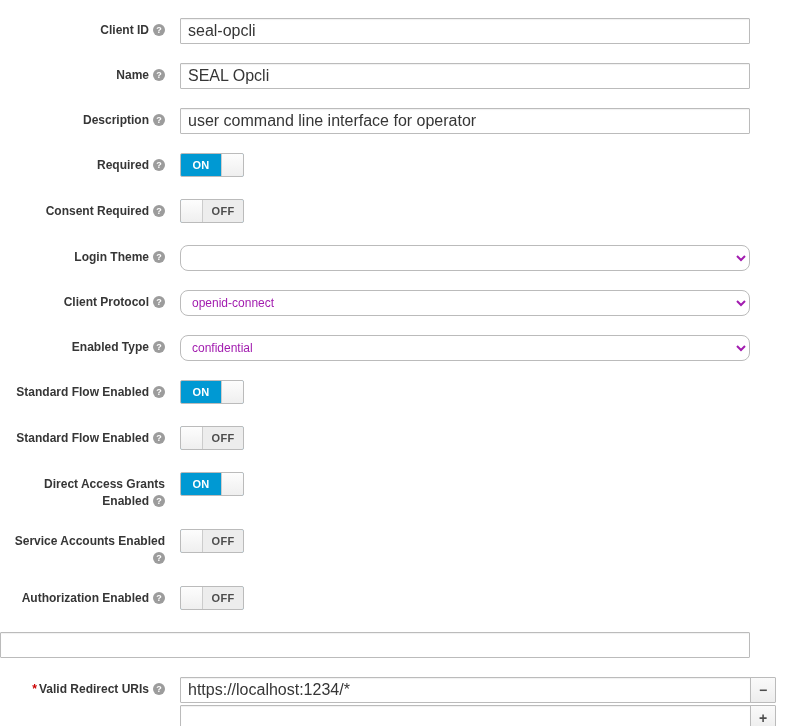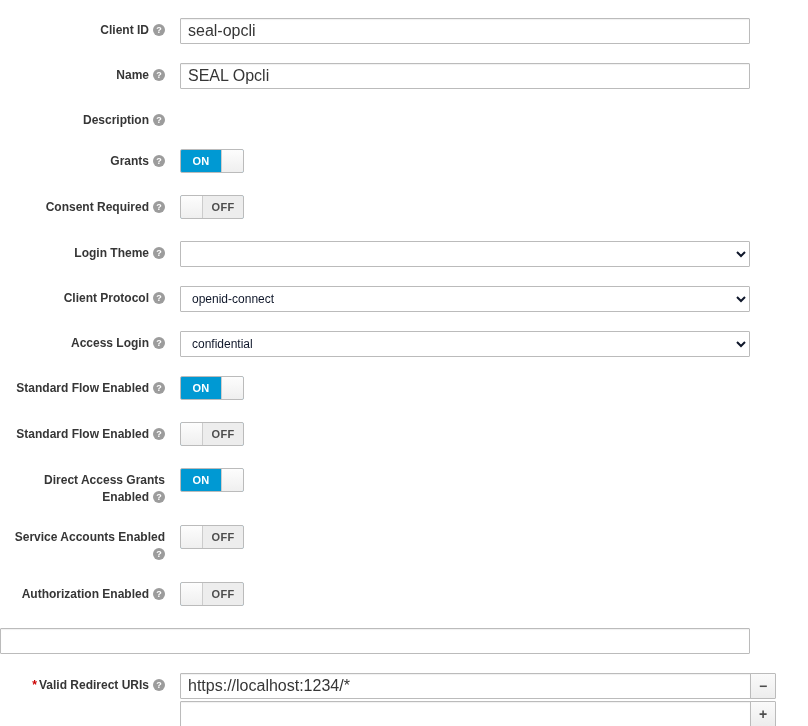--- a/index.html
+++ b/index.html
@@ -85,25 +85,25 @@
     outline: none;
     box-shadow: inset 0 1px 1px rgba(0,0,0,0.06);
   }
 
   .sel-input {
     display: block;
     width: 100%;
     height: 26px;
     padding: 2px 3px 2px 7px;
     border: 1px solid #bbbbbb;
-    border-radius: 1px;
+    border-radius: 8px;
     background: #ffffff;
     font-family: "Liberation Sans", sans-serif;
     font-size: 12px;
-    color: #0f172a;
+    color: #a21caf;
     outline: none;
   }
 
   
   .switch {
     display: inline-block;
     width: 64px;
     height: 24px;
     border: 1px solid #bbbbbb;
     border-radius: 2px;
@@ -191,43 +191,46 @@
       </div>
     </div>
     <div class="form-row">
       <div class="label-col"><span>Name</span><span class="help-icon">?</span></div>
       <div class="field-col">
         <input type="text" class="txt-input" value="SEAL Opcli" style="">
       </div>
     </div>
     <div class="form-row">
       <div class="label-col"><span>Description</span><span class="help-icon">?</span></div>
-    </div>
-    <div class="form-row">
-      <div class="label-col"><span>Grants</span><span class="help-icon">?</span></div>
+      <div class="field-col">
+        <input type="text" class="txt-input" value="user command line interface for operator" style="">
+      </div>
+    </div>
+    <div class="form-row">
+      <div class="label-col"><span>Required</span><span class="help-icon">?</span></div>
       <div class="field-col"><div class="switch on"><span class="track-text">ON</span><span class="handle"></span></div></div>
     </div>
     <div class="form-row">
       <div class="label-col"><span>Consent Required</span><span class="help-icon">?</span></div>
       <div class="field-col"><div class="switch off"><span class="track-text">OFF</span><span class="handle"></span></div></div>
     </div>
     <div class="form-row">
       <div class="label-col"><span>Login Theme</span><span class="help-icon">?</span></div>
       <div class="field-col">
         <select class="sel-input"><option value=""></option><option value="base">base</option><option value="keycloak">keycloak</option></select>
       </div>
     </div>
     <div class="form-row">
       <div class="label-col"><span>Client Protocol</span><span class="help-icon">?</span></div>
       <div class="field-col">
         <select class="sel-input"><option value="openid-connect">openid-connect</option><option value="saml">saml</option></select>
       </div>
     </div>
     <div class="form-row">
-      <div class="label-col"><span>Access Login</span><span class="help-icon">?</span></div>
+      <div class="label-col"><span>Enabled Type</span><span class="help-icon">?</span></div>
       <div class="field-col">
         <select class="sel-input"><option value="confidential">confidential</option><option value="public">public</option><option value="bearer-only">bearer-only</option></select>
       </div>
     </div>
     <div class="form-row">
       <div class="label-col"><span>Standard Flow Enabled</span><span class="help-icon">?</span></div>
       <div class="field-col"><div class="switch on"><span class="track-text">ON</span><span class="handle"></span></div></div>
     </div>
     <div class="form-row">
       <div class="label-col"><span>Standard Flow Enabled</span><span class="help-icon">?</span></div>

